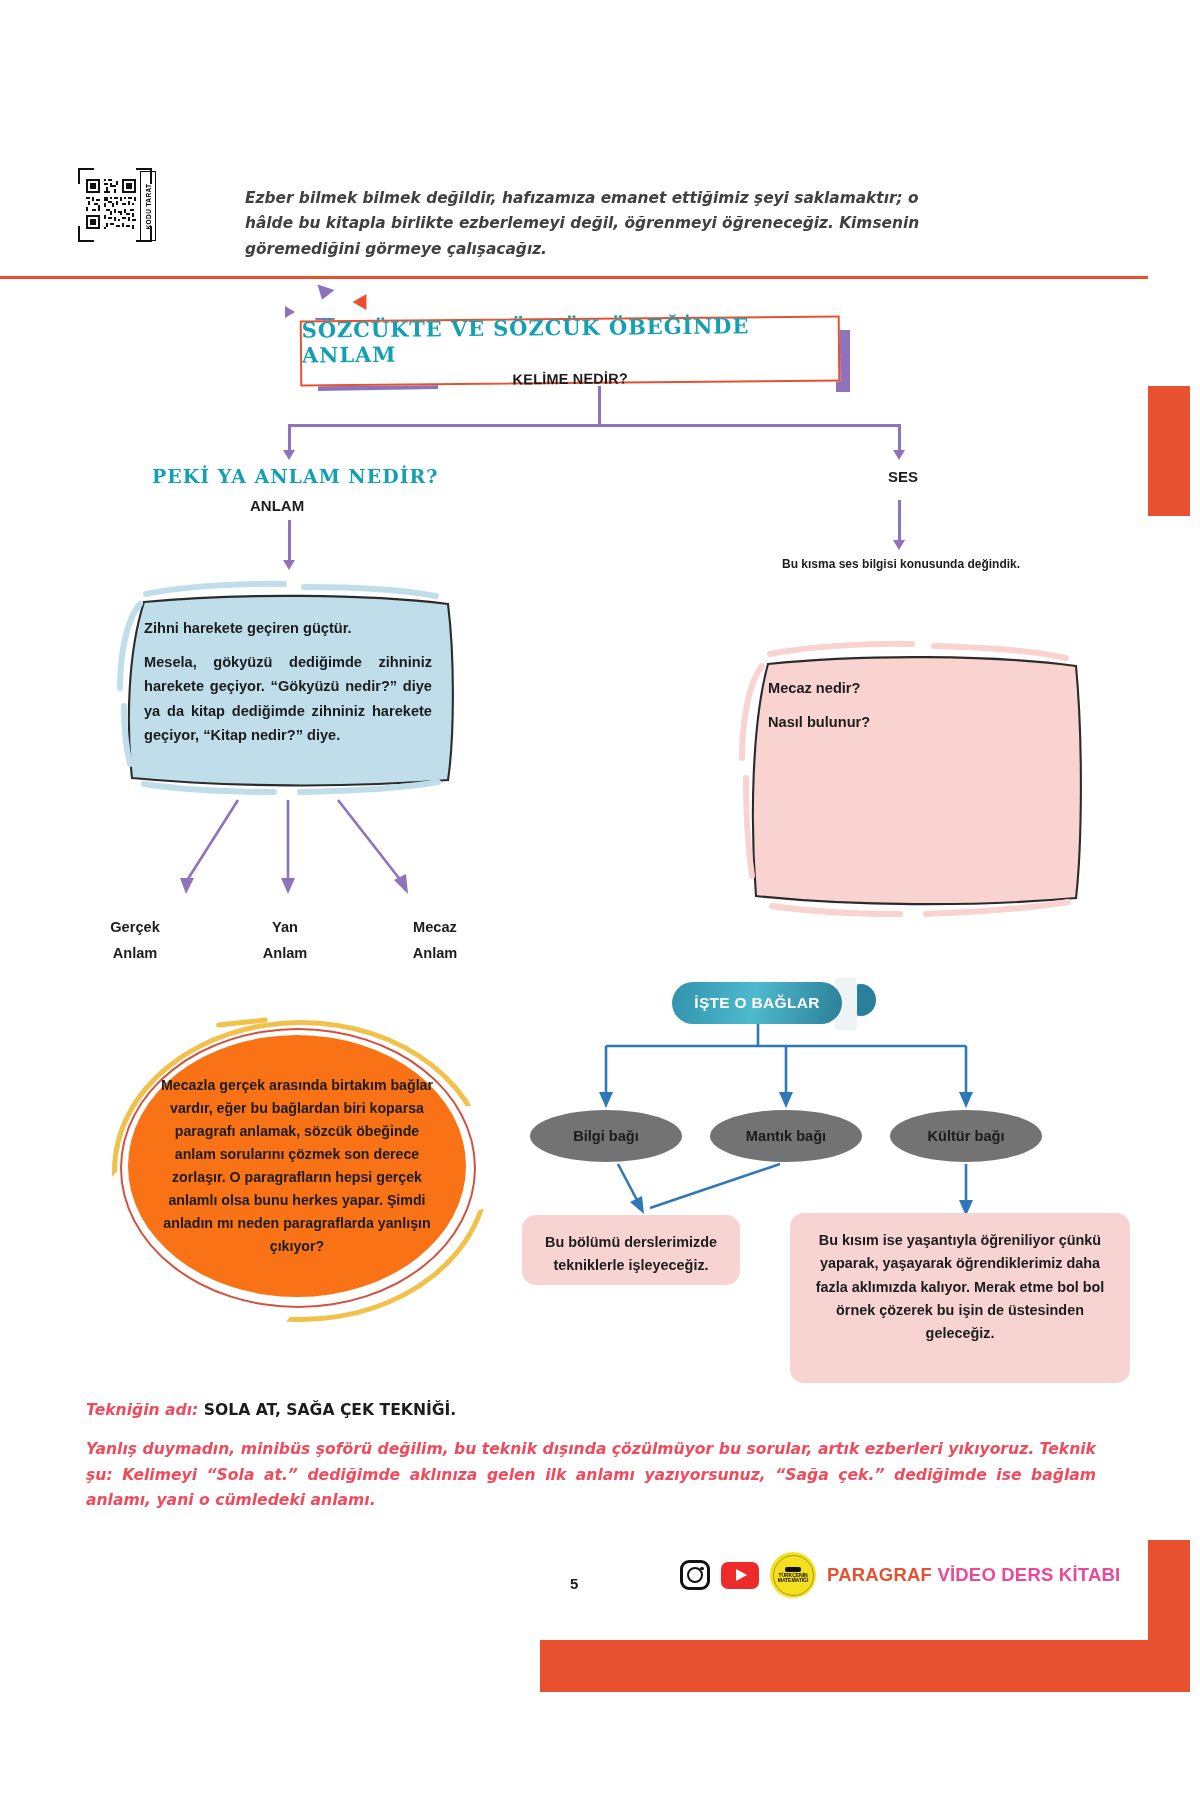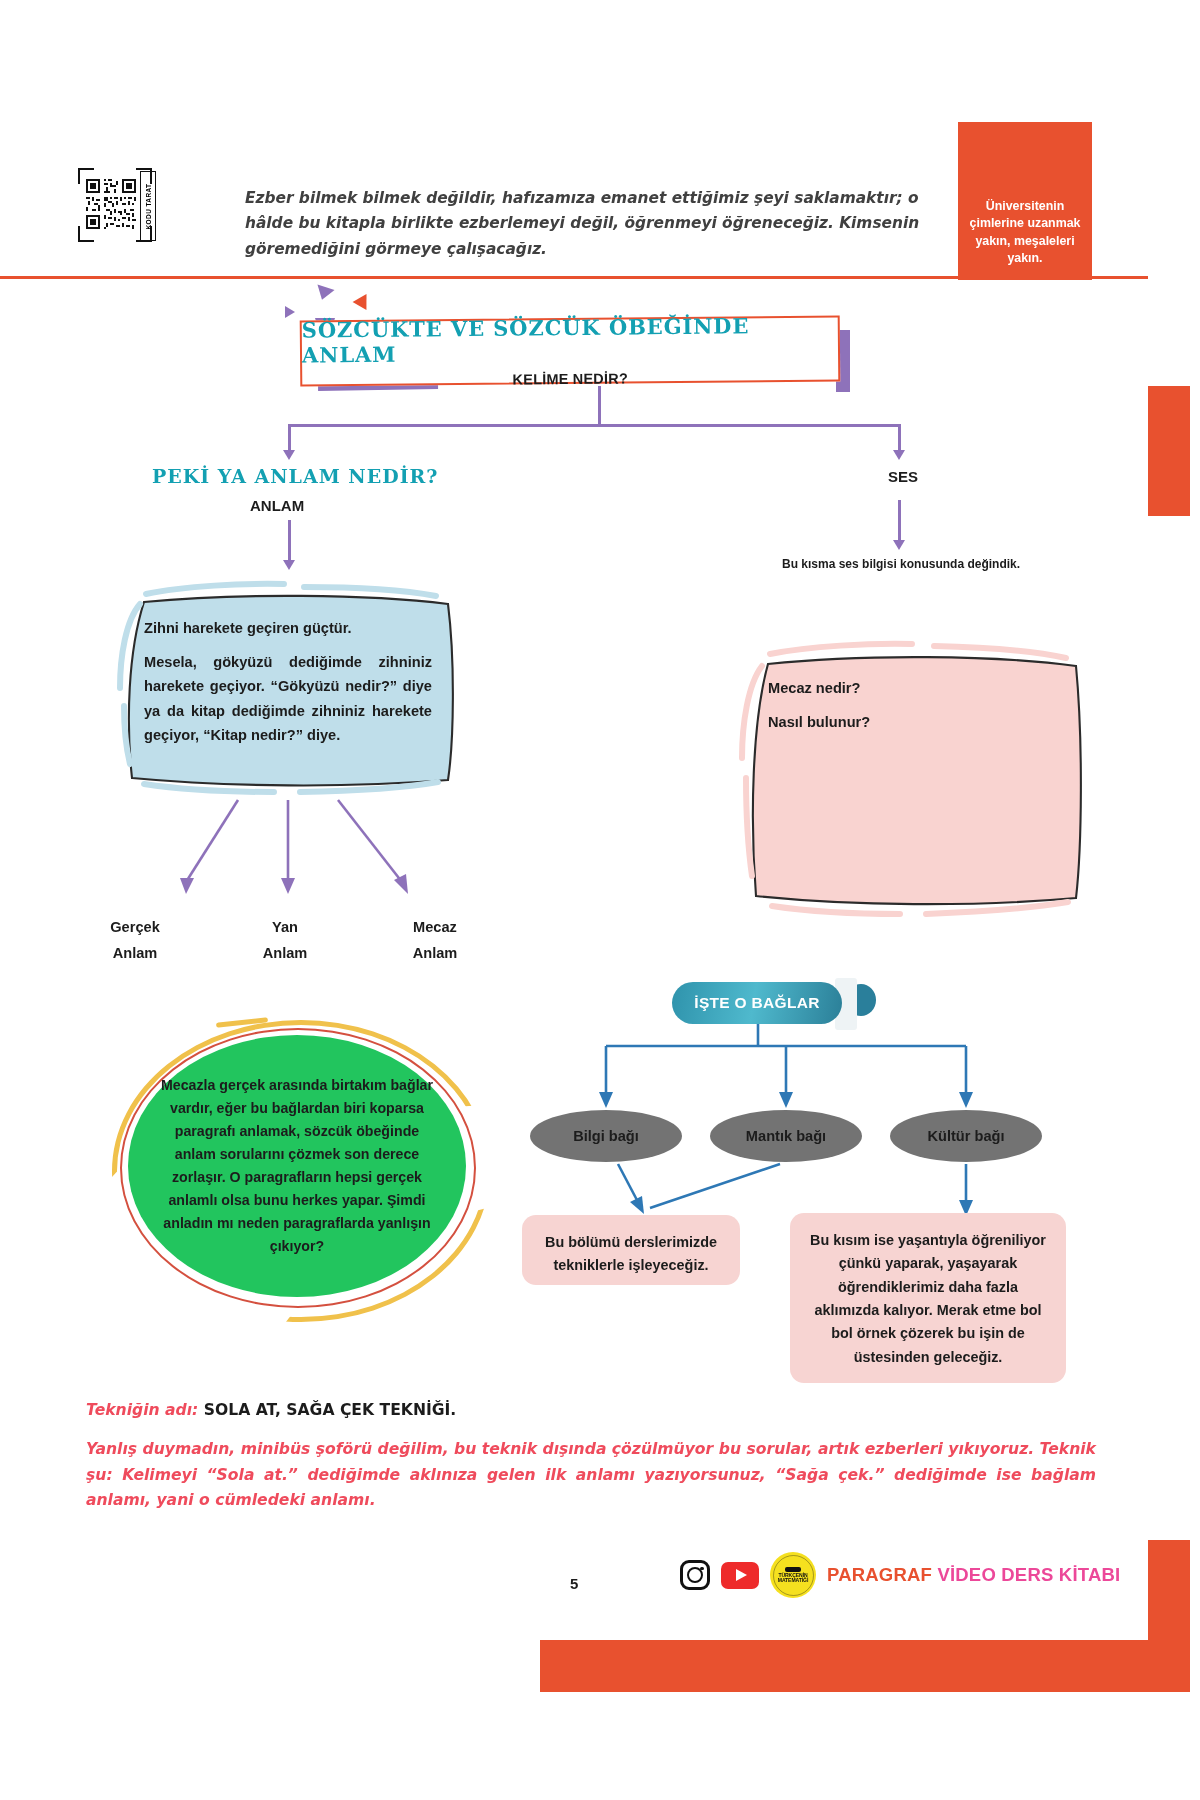--- a/index.html
+++ b/index.html
@@ -88,21 +88,21 @@
   .decor-arc{position:absolute;border-radius:22px;}
 
   
   .anlam-label{position:absolute;font-size:14.6px;font-weight:bold;color:#1c1c1c;text-align:center;line-height:1.75;}
   #al-1{left:90px;top:915px;width:90px;}
   #al-2{left:240px;top:915px;width:90px;}
   #al-3{left:385px;top:915px;width:100px;}
 
   
   #yellow-circle{
-    position:absolute;left:128px;top:1035px;width:338px;height:262px;background:#22c55e;
+    position:absolute;left:128px;top:1035px;width:338px;height:262px;background:#f97316;
     border-radius:50%;display:flex;align-items:center;justify-content:center;
   }
   #yellow-circle .ytext{width:278px;font-size:14.2px;font-weight:bold;line-height:1.62;color:#1c1c1c;text-align:center;}
   #yc-red{position:absolute;left:120px;top:1028px;width:352px;height:276px;border:2px solid #d4503f;border-radius:50%;}
   #yc-yellow-arc{position:absolute;left:112px;top:1020px;width:368px;height:292px;border:5px solid #f0c14b;border-radius:50%;
      clip-path:polygon(0 0,100% 0,100% 28%,78% 30%,60% 8%,22% 22%,0 52%);}
   #yc-yellow-arc2{position:absolute;left:112px;top:1020px;width:368px;height:292px;border:5px solid #f0c14b;border-radius:50%;
      clip-path:polygon(62% 74%,100% 62%,100% 100%,46% 100%);}
   #yc-dash{position:absolute;left:216px;top:1020px;width:52px;height:5px;background:#f0c14b;border-radius:3px;transform:rotate(-6deg);}
 
@@ -123,21 +123,21 @@
   }
   #oval-1{left:530px;top:1110px;}
   #oval-2{left:710px;top:1110px;}
   #oval-3{left:890px;top:1110px;}
 
   .pink-note{
     position:absolute;background:#f7d4d2;border-radius:14px;box-sizing:border-box;
     padding:16px 18px;font-size:14.4px;font-weight:bold;line-height:1.62;color:#1c1c1c;text-align:center;
   }
   #pn-1{left:522px;top:1215px;width:218px;height:70px;}
-  #pn-2{left:790px;top:1213px;width:276px;height:170px;}
+  #pn-2{left:790px;top:1213px;width:340px;height:170px;}
 
   
   #bottom-text{position:absolute;left:86px;top:1398px;width:1010px;
      font-family:"DejaVu Sans",sans-serif;font-style:italic;font-weight:bold;
      font-size:15.6px;line-height:1.62;color:#ef4b5c;}
   #bottom-text .ln{margin:0;}
   #bottom-text .blk{font-style:normal;color:#1c1c1c;font-weight:bold;}
   #bottom-text .para2{margin-top:14px;text-align:justify;}
 
   
@@ -249,23 +249,20 @@
           <rect x="23" y="17" width="1" height="2"></rect>
       </g>
     </svg>
     <div id="qr-sidebar">
       <span class="vtxt">KODU TARAT</span>
     </div>
   </div>
 
   <div id="header-quote">Ezber bilmek bilmek değildir, hafızamıza emanet ettiğimiz şeyi saklamaktır; o hâlde bu kitapla birlikte ezberlemeyi değil, öğrenmeyi öğreneceğiz. Kimsenin göremediğini görmeye çalışacağız.</div>
 
-  <div id="promo-badge">
-    <span>Üniversitenin çimlerine uzanmak yakın, meşaleleri yakın.</span>
-  </div>
 
   <div class="tri" id="tri-a"></div>
   <div class="tri" id="tri-b"></div>
   <div class="tri" id="tri-c"></div>
   <div class="tri" id="tri-d"></div>
 
   <div id="title-shadow-r"></div>
   <div id="title-shadow-b"></div>
   <div id="title-box">
     <div id="title-main" class="hdr-teal">SÖZCÜKTE VE SÖZCÜK ÖBEĞİNDE ANLAM</div>

